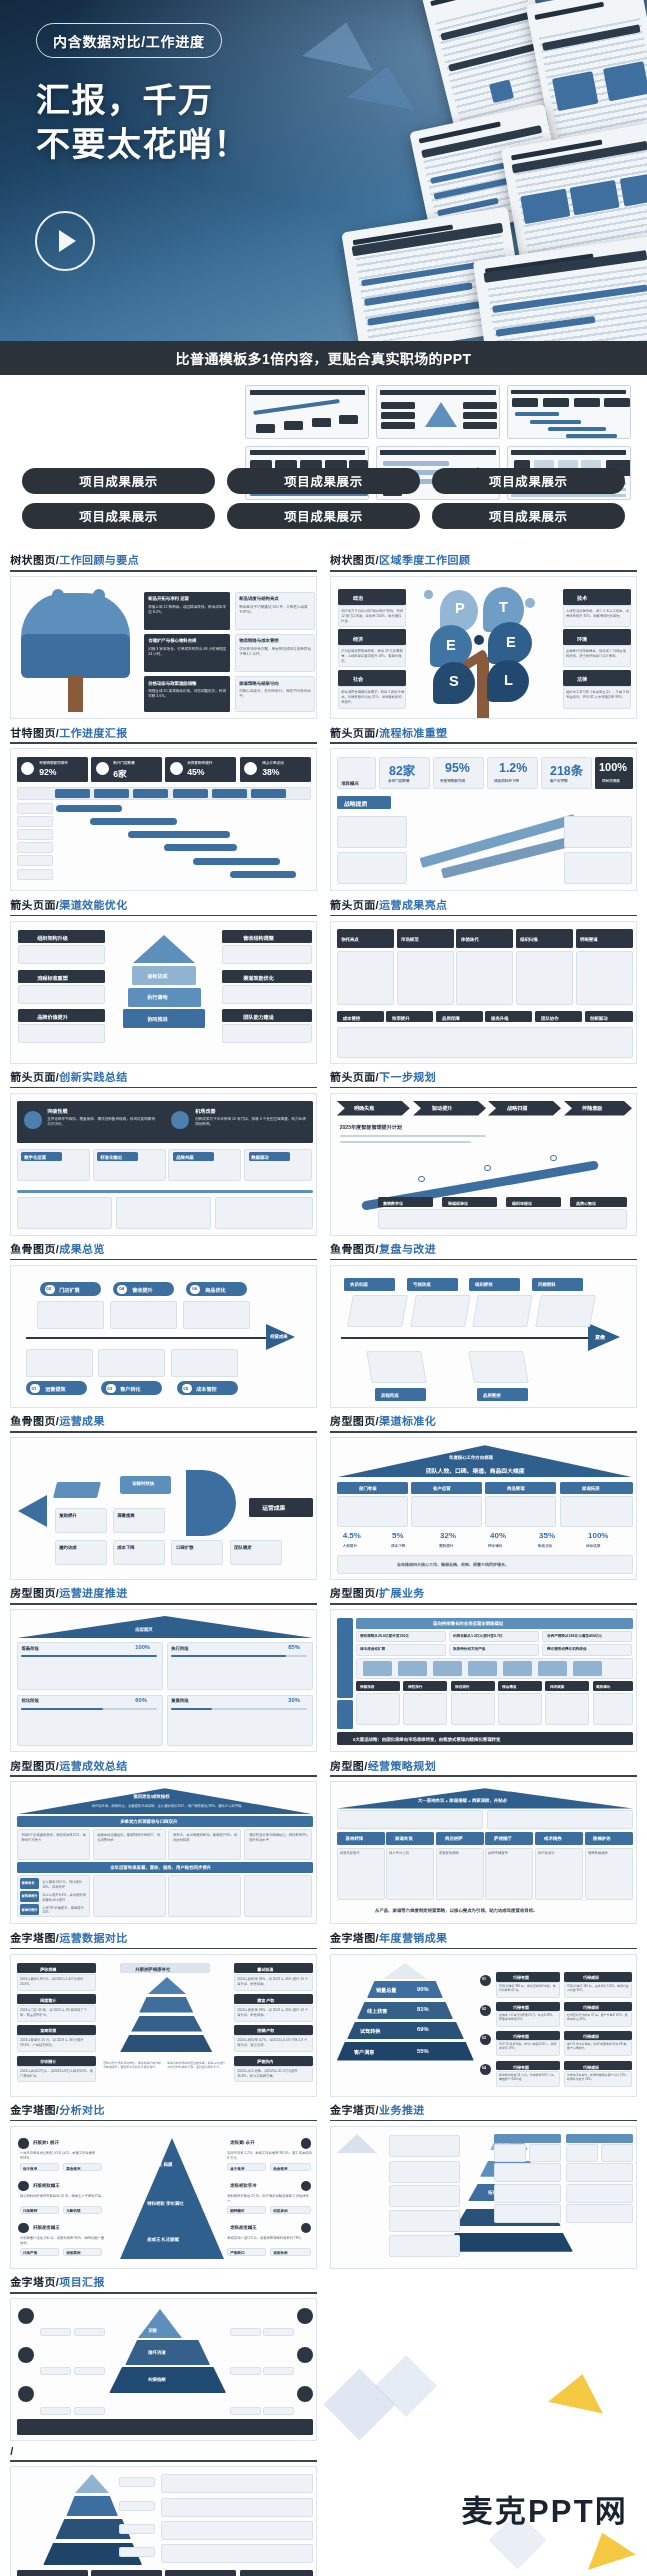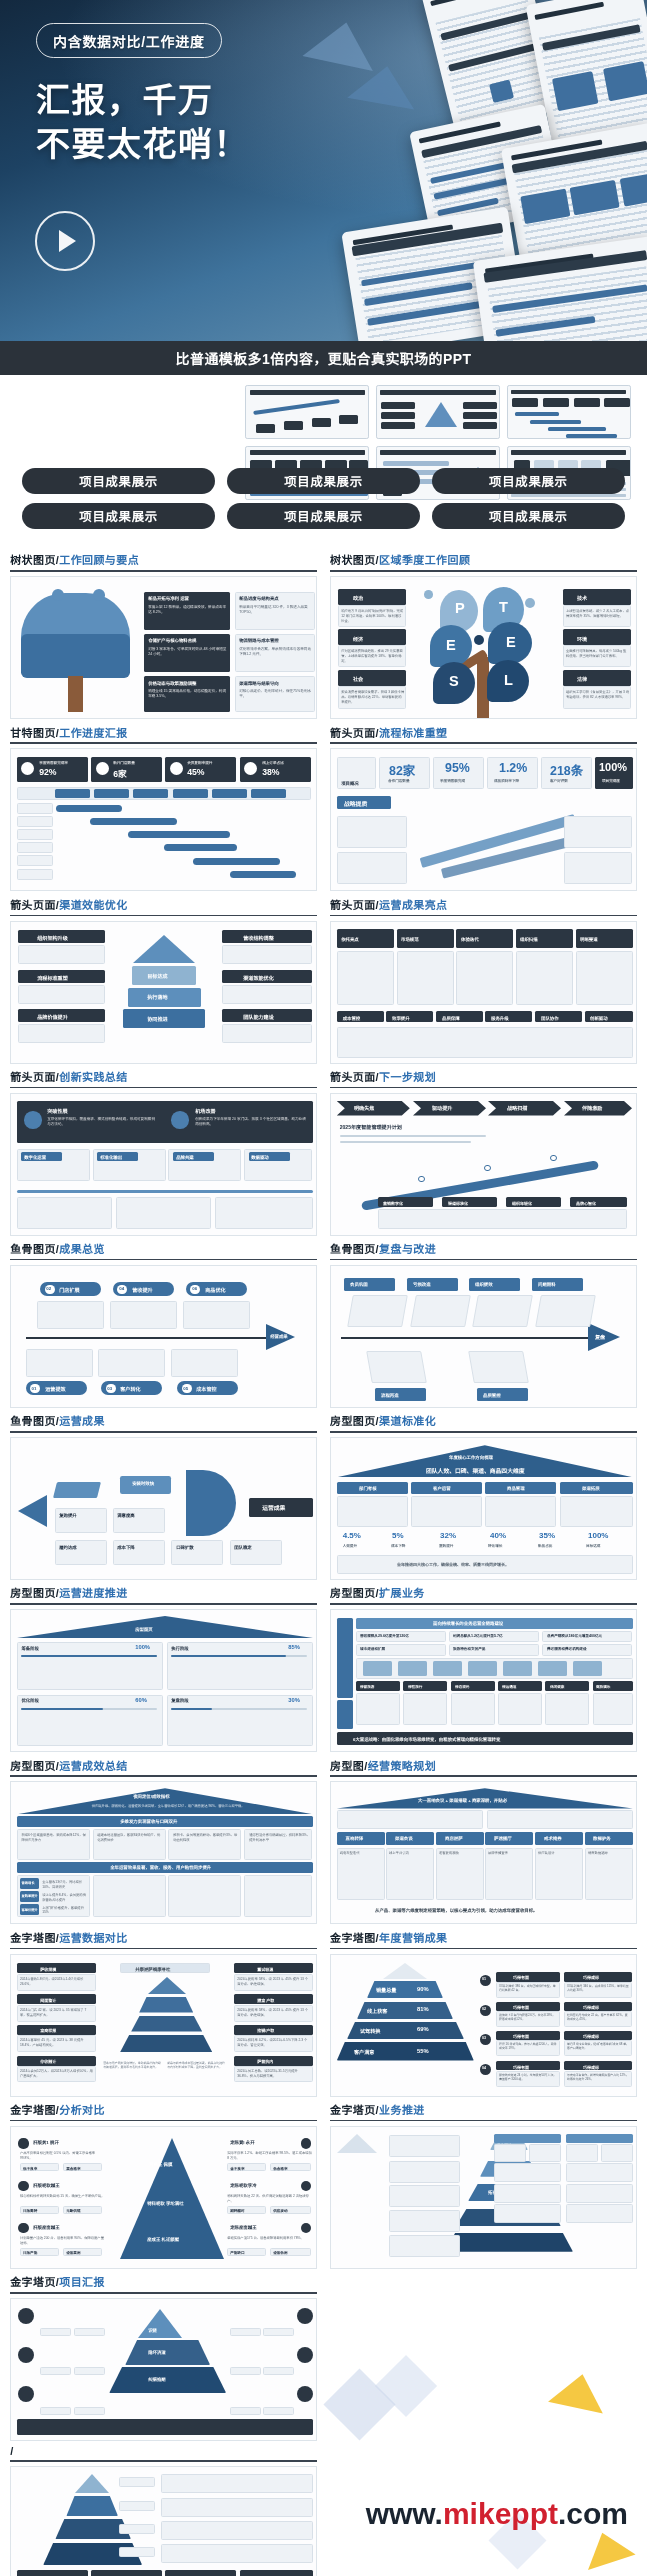--- a/index.html
+++ b/index.html
@@ -1318,17 +1318,15 @@
 
 </div>
 
 <div class="deco deco-blue" style="right:262px;bottom:146px;width:51px;height:51px;transform:rotate(45deg);opacity:.55;"></div>
 <div class="deco deco-blue" style="right:219px;bottom:168px;width:44px;height:44px;transform:rotate(45deg);opacity:.45;"></div>
 <div class="deco deco-yellow" style="right:40px;bottom:168px;width:0;height:0;background:transparent;border-left:28px solid transparent;border-right:28px solid transparent;border-bottom:34px solid #f5c842;transform:rotate(12deg);"></div>
 <div class="deco deco-yellow" style="right:14.6px;bottom:13px;width:0;height:0;background:transparent;border-left:25px solid transparent;border-right:25px solid transparent;border-bottom:31px solid #f5c842;transform:rotate(-18deg);"></div>
 <div class="deco deco-blue" style="right:109px;bottom:14.6px;width:41px;height:41px;transform:rotate(45deg);opacity:.4;"></div>
 
 <div class="wm">
-  <div class="wm-url">
-    <span class="w">www.</span><span class="r">mikeppt</span><span class="w">.com</span>
-  </div>
+  <div class="wm-cn">麦克PPT网</div>
 </div>
 
 
 </body></html>

